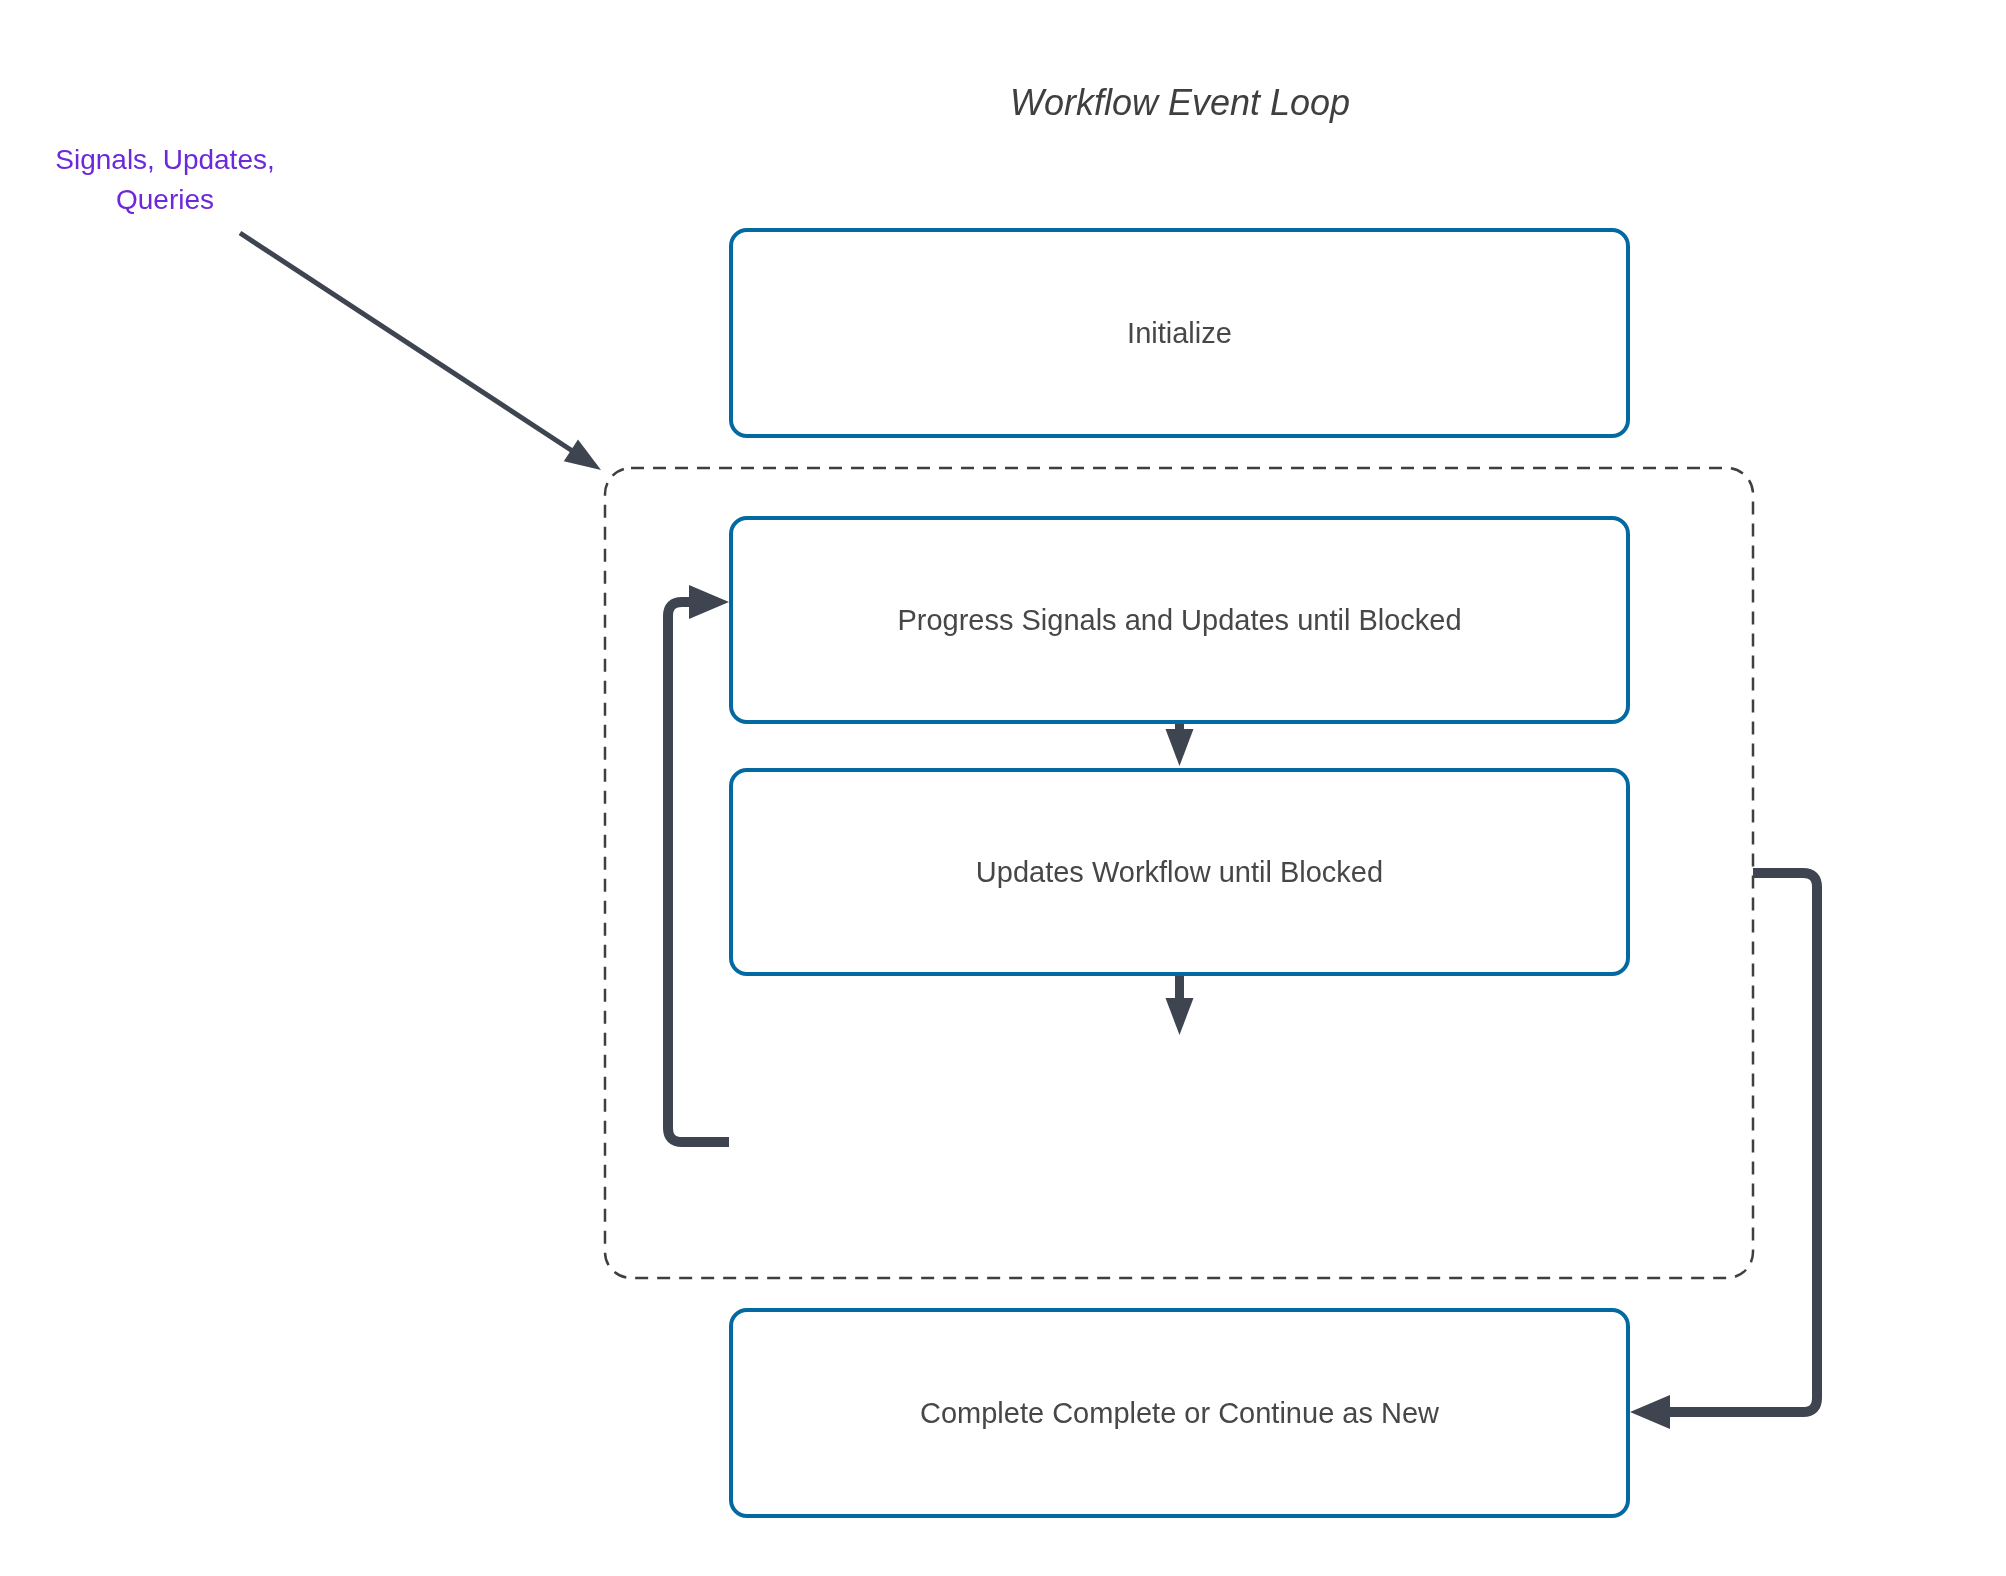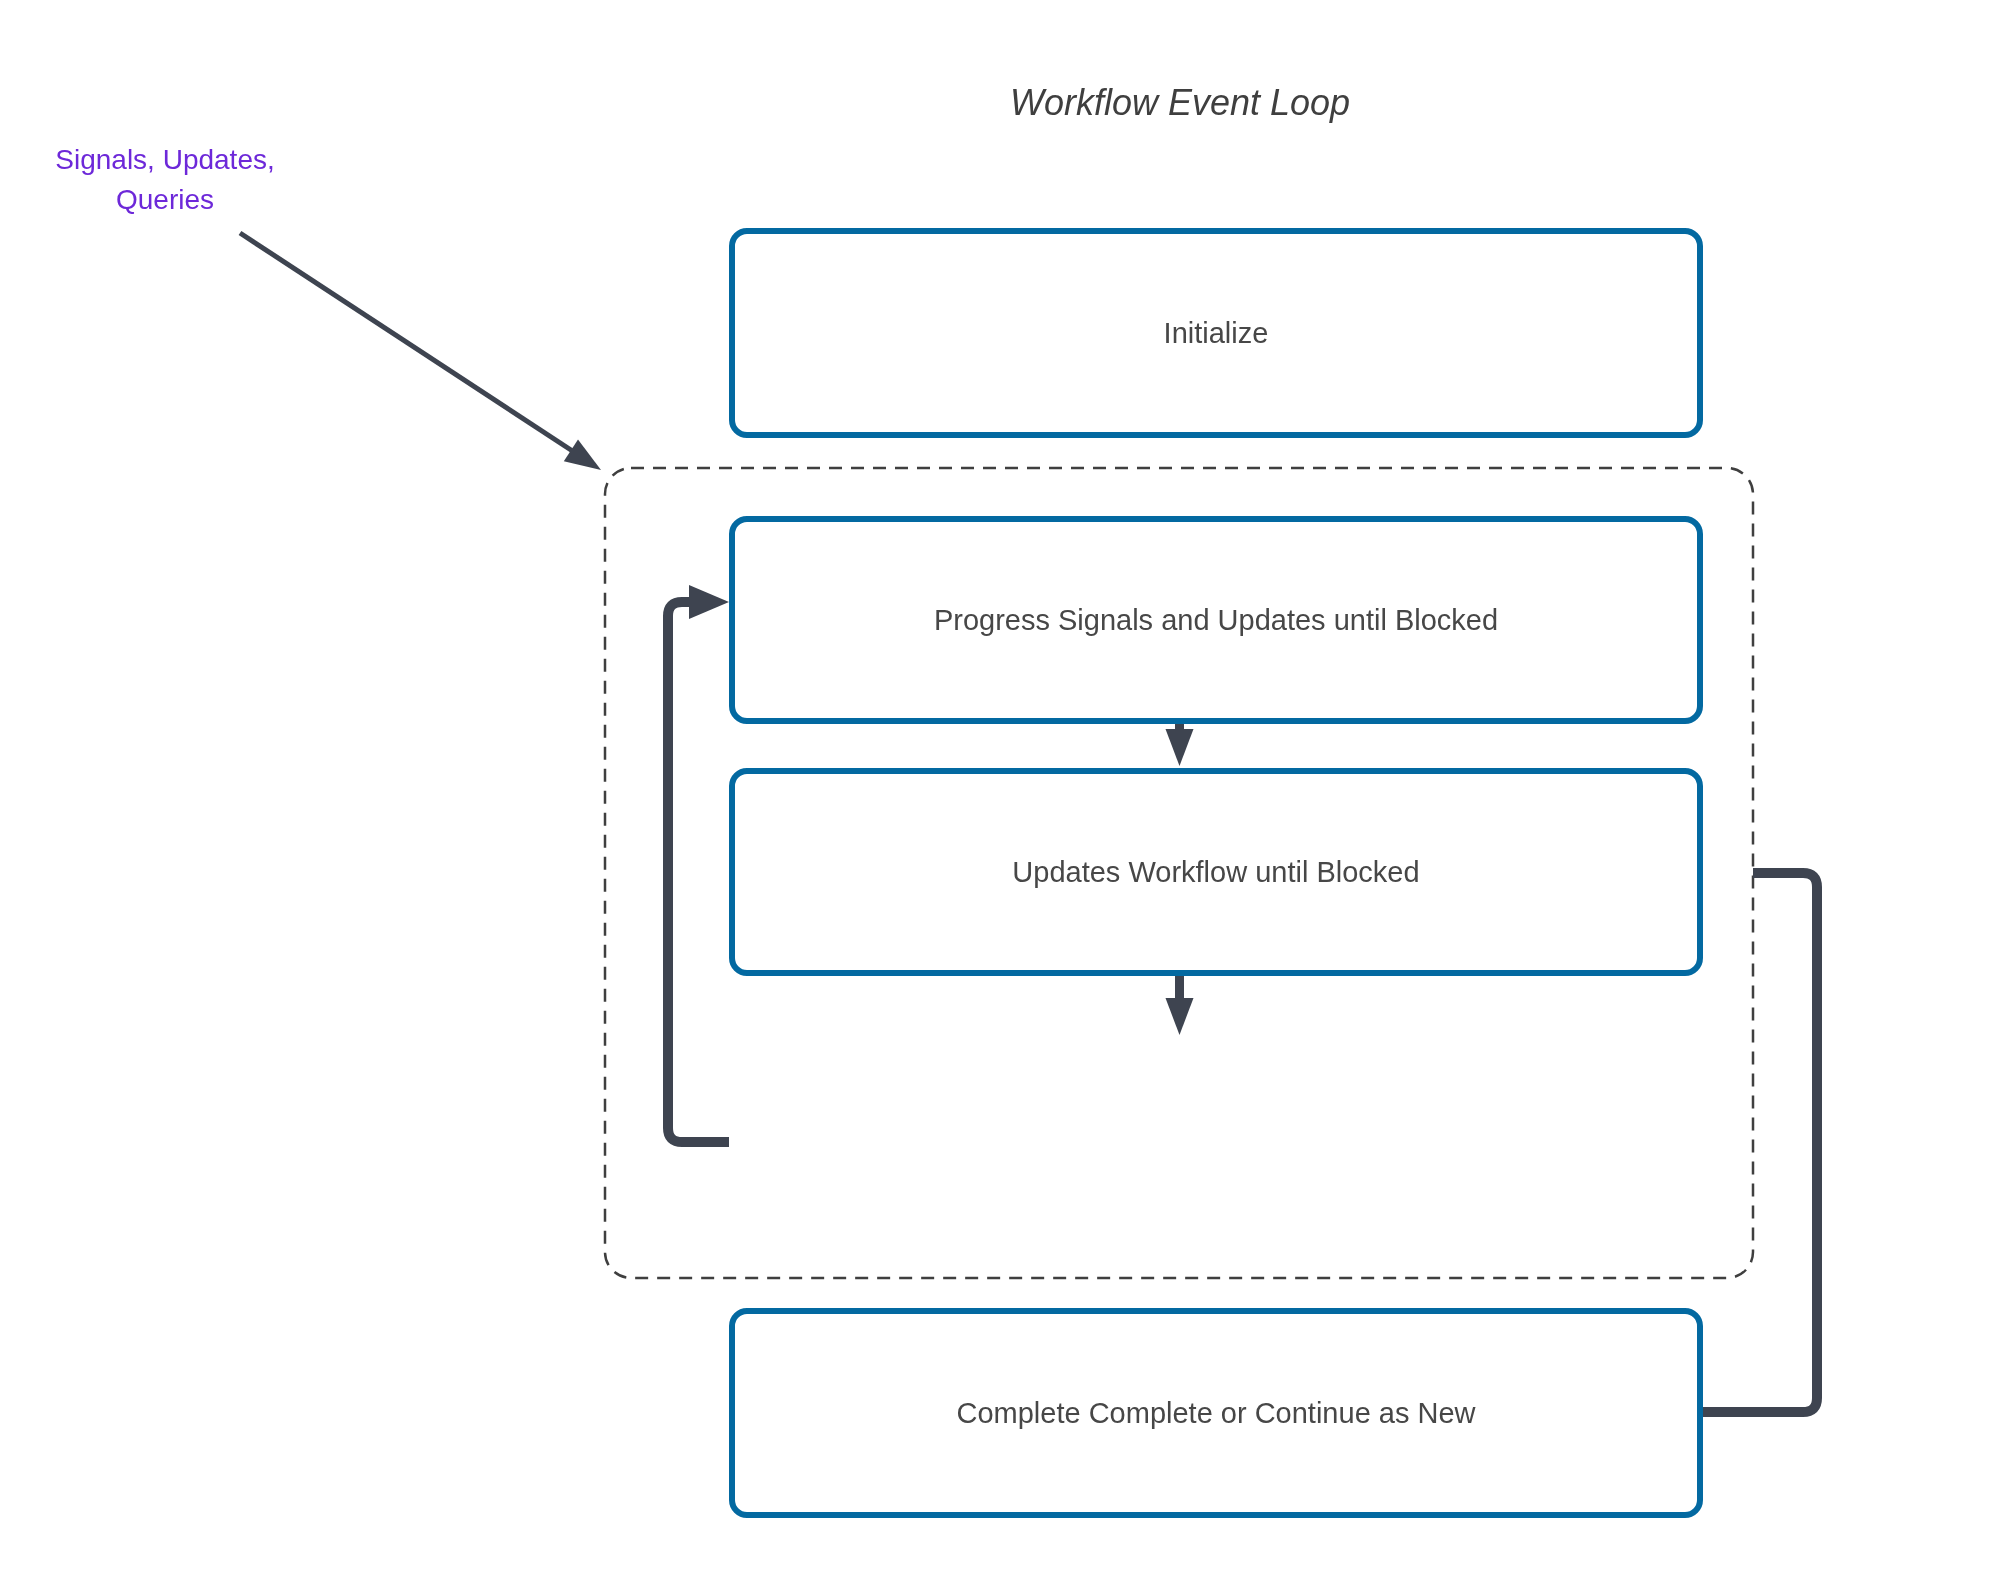--- a/index.html
+++ b/index.html
@@ -33,24 +33,24 @@
     width: 290px;
     text-align: center;
     font-size: 28px;
     line-height: 40px;
     color: #6d28d9;
   }
   .external-label span { display: block; }
   .node {
     position: absolute;
     left: 729px;
-    width: 974px;
+    width: 901px;
     box-sizing: border-box;
     background: #ffffff;
-    border: 6px solid #0369a1;
+    border: 4px solid #0369a1;
     border-radius: 18px;
     display: flex;
     align-items: center;
     justify-content: center;
     text-align: center;
   }
   .node-label {
     font-size: 29px;
     color: #474747;
     padding: 0 30px;

